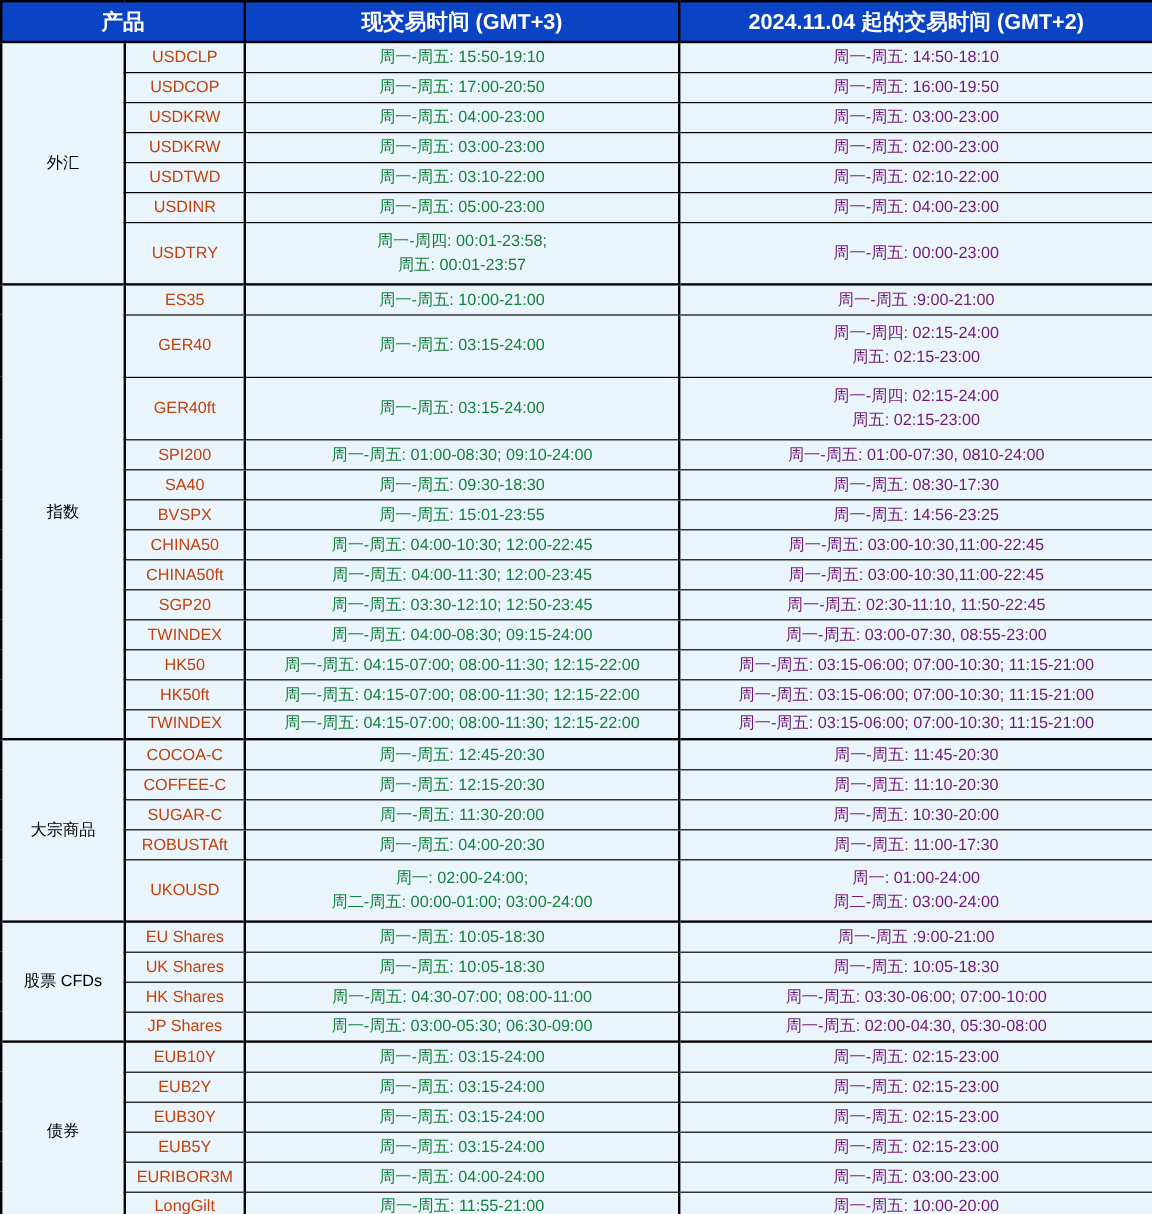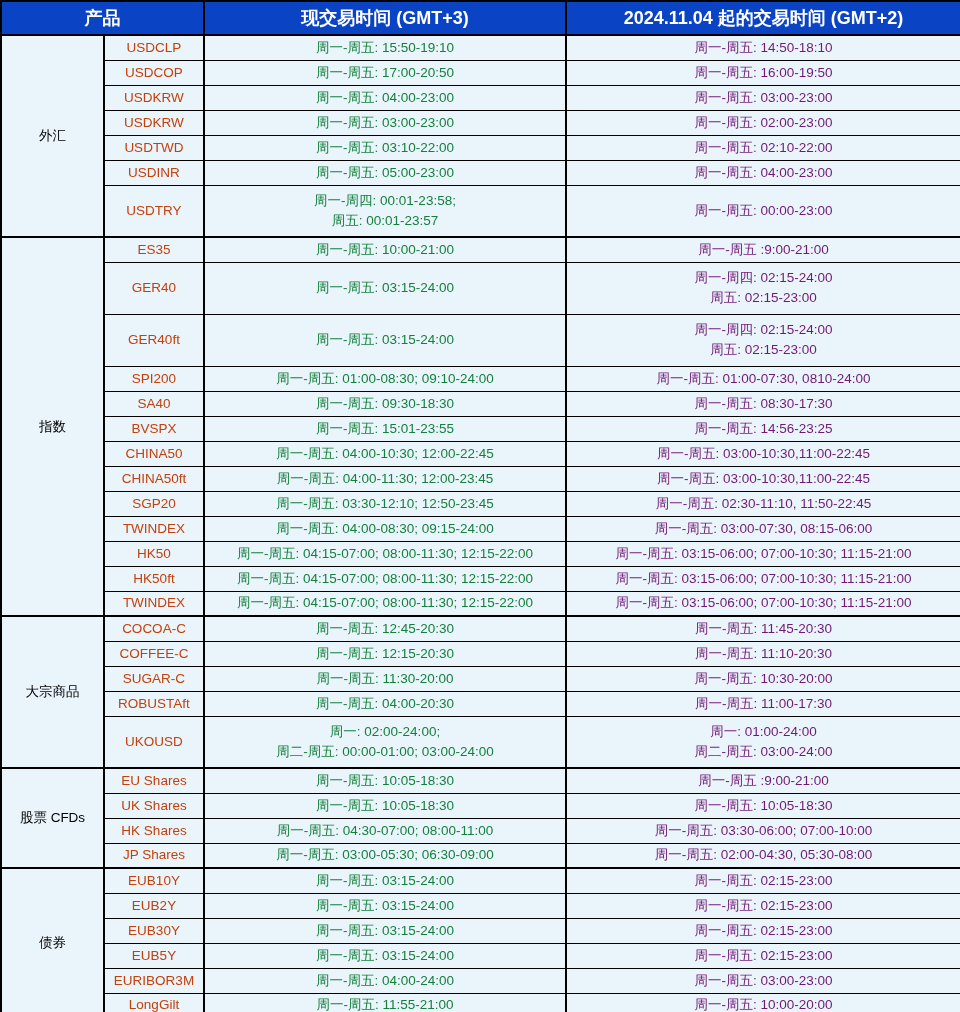--- a/index.html
+++ b/index.html
@@ -219,21 +219,21 @@
           <td class="new-cell">
             <div class="cell-line">周一-周五: 02:30-11:10, 11:50-22:45</div>
           </td>
         </tr>
         <tr class="row-normal">
           <td class="product-cell">TWINDEX</td>
           <td class="current-cell">
             <div class="cell-line">周一-周五: 04:00-08:30; 09:15-24:00</div>
           </td>
           <td class="new-cell">
-            <div class="cell-line">周一-周五: 03:00-07:30, 08:15-06:00</div>
+            <div class="cell-line">周一-周五: 03:00-07:30, 08:55-23:00</div>
           </td>
         </tr>
         <tr class="row-normal">
           <td class="product-cell">HK50</td>
           <td class="current-cell">
             <div class="cell-line">周一-周五: 04:15-07:00; 08:00-11:30; 12:15-22:00</div>
           </td>
           <td class="new-cell">
             <div class="cell-line">周一-周五: 03:15-06:00; 07:00-10:30; 11:15-21:00</div>
           </td>

